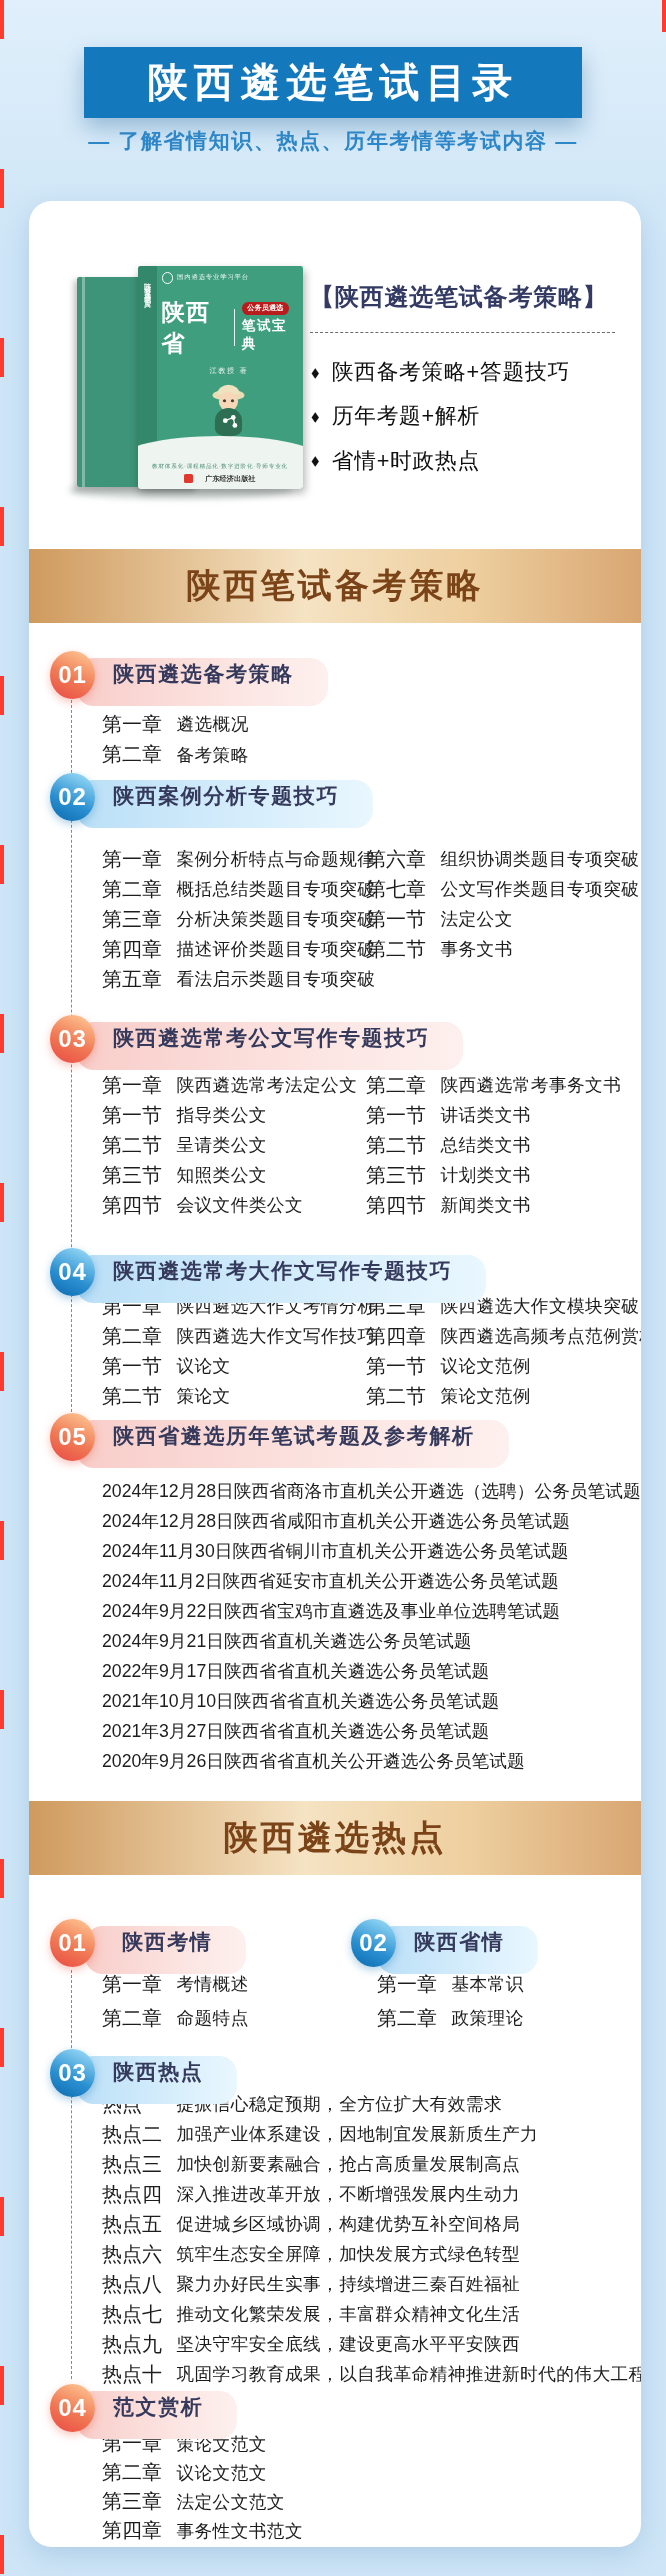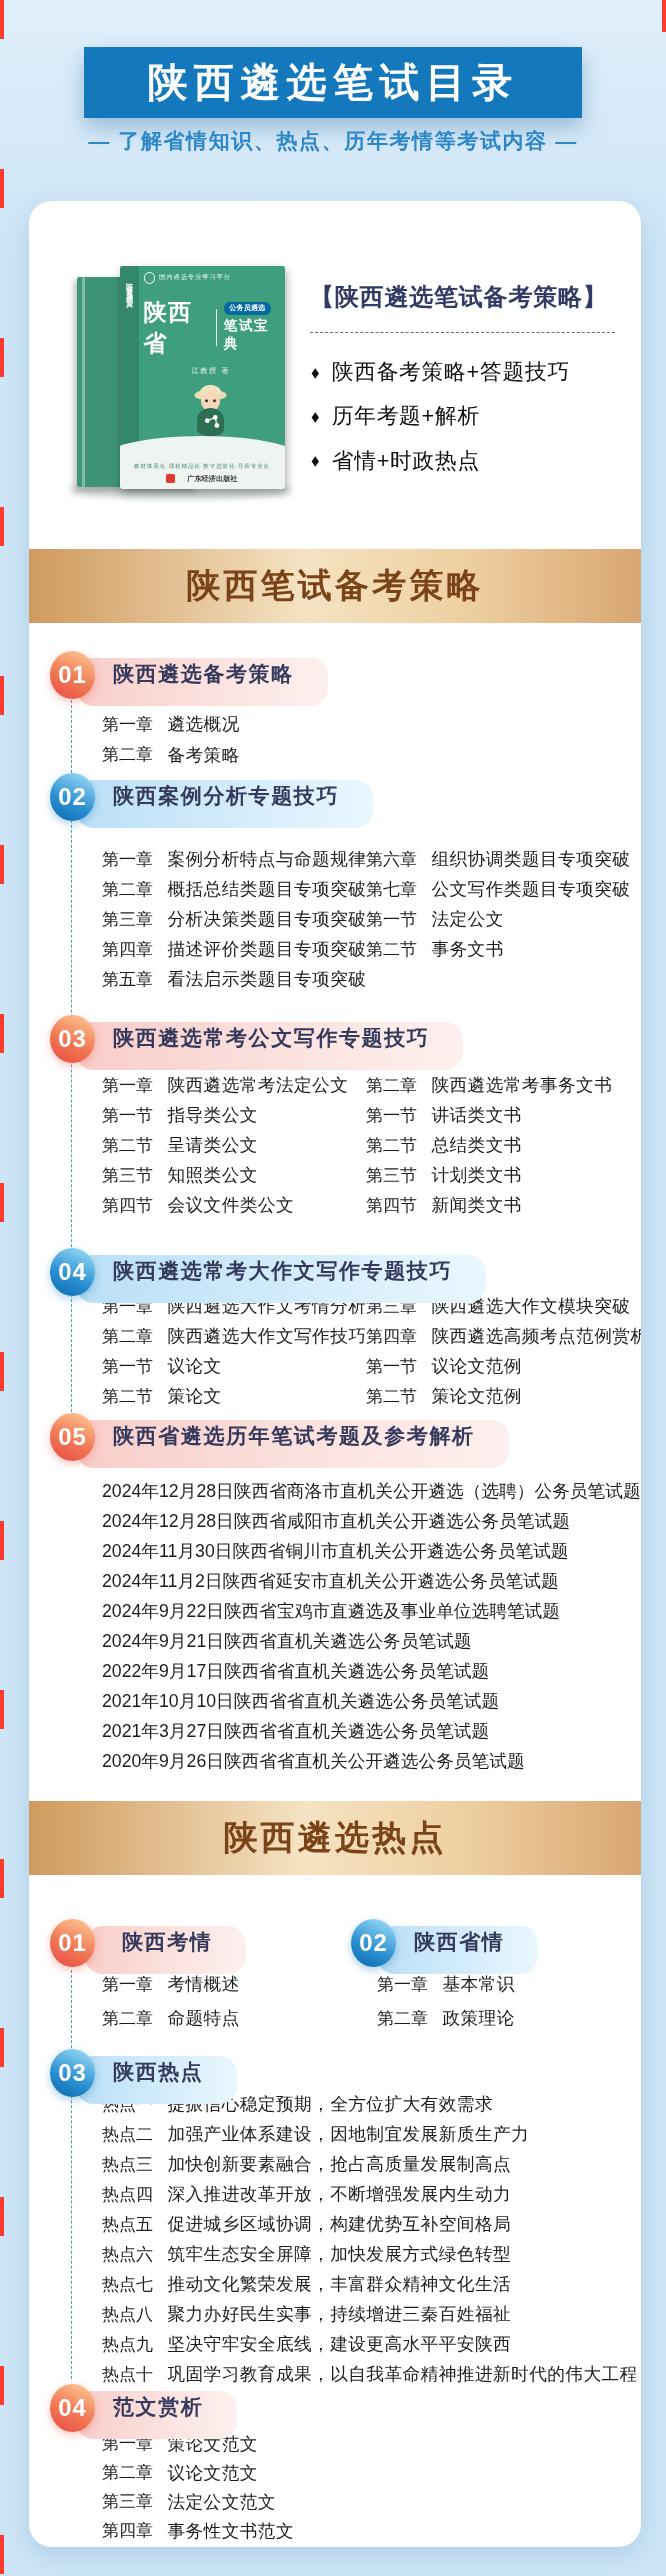--- a/index.html
+++ b/index.html
@@ -24,34 +24,34 @@
         border-radius:22.5px;box-shadow:0 8px 24px rgba(90,140,190,.25);overflow:hidden;}
 
   
   .promo{position:absolute;left:0;top:0;width:100%;height:345px;}
   .bookwrap{position:absolute;left:30.5px;top:63px;width:249px;height:237px;}
   .bookshadow{position:absolute;left:8px;bottom:1.6px;width:225px;height:17.7px;border-radius:50%;
               background:rgba(60,90,80,.25);filter:blur(3.2px);}
   .book-back{position:absolute;left:17.7px;top:13px;width:120px;height:210px;background:#3e9478;
              border-radius:2.4px;box-shadow:-2.4px 3.2px 6.4px rgba(0,0,0,.25);}
   .book-back:before{content:"";position:absolute;left:4.8px;top:0;bottom:0;width:3.2px;background:rgba(255,255,255,.35);}
-  .book-front{position:absolute;left:60px;top:1.6px;width:165px;height:223px;background:#3f9e7e;
+  .book-front{position:absolute;left:78px;top:1.6px;width:165px;height:223px;background:#3f9e7e;
               border-radius:2.4px;box-shadow:1.6px 4px 8px rgba(0,0,0,.3);overflow:hidden;}
   .spineband{position:absolute;left:0;top:0;bottom:0;width:19px;background:rgba(0,40,30,.18);
              display:flex;align-items:flex-start;justify-content:center;padding-top:11.2px;box-sizing:border-box;}
   .spineband span{writing-mode:vertical-rl;color:#fff;font-size:7.2px;letter-spacing:1.6px;}
   .bf-in{position:absolute;left:24px;top:6.4px;right:6.4px;}
   .platrow{display:flex;align-items:center;gap:4px;}
   .platlogo{width:9.6px;height:9.6px;border:1.2px solid #fff;border-radius:50%;flex:none;}
   .platrow span{color:#eaf6f0;font-size:6.4px;letter-spacing:0.8px;}
   .titlerow{display:flex;align-items:center;gap:6.4px;margin-top:13px;}
   .bf-prov{color:#fff;font-size:23px;font-weight:800;letter-spacing:1.6px;}
   .bf-div{width:1.6px;height:37px;background:#fff;opacity:.9;}
   .bf-right{display:flex;flex-direction:column;gap:2.4px;}
-  .bf-tag{background:#0369a1;color:#fff;font-size:7.2px;font-weight:700;border-radius:6.4px;
+  .bf-tag{background:#b91c1c;color:#fff;font-size:7.2px;font-weight:700;border-radius:6.4px;
           padding:1.6px 5.6px;align-self:flex-start;}
   .bf-sub{color:#fff;font-size:13.6px;font-weight:800;letter-spacing:1.6px;}
   .bf-author{color:#e8f4ee;font-size:7.2px;text-align:center;margin-top:7.2px;letter-spacing:1.6px;}
   .mascot{display:block;margin:3.2px auto 0;}
   .bf-bottom{position:absolute;left:-12%;bottom:0;width:124%;height:53px;background:#eef5f1;
              border-radius:50% 50% 0 0/24px 24px 0 0;}
   .bf-bt{position:absolute;left:0;bottom:4.8px;width:100%;text-align:center;}
   .bf-slogan{color:#4a8a70;font-size:5.6px;letter-spacing:0.8px;}
   .pubrow{display:flex;justify-content:center;gap:12px;margin-top:3.2px;}
   .publogo{width:8.8px;height:8.8px;background:#e0392e;border-radius:1.6px;flex:none;}
@@ -81,21 +81,21 @@
   .badge.blue{background:linear-gradient(205deg,#9bdcf8 5%,#2a8fd0 60%,#0f6fb4 95%);
               box-shadow:0 3.2px 8px rgba(30,120,180,.35);}
   .pill{position:absolute;top:7.2px;height:32px;display:inline-flex;align-items:center;
         border-radius:17.7px;padding:0 34px 16px 37px;white-space:nowrap;z-index:2;}
   .pill.pink{background:linear-gradient(90deg,#f8cdc9 0%,#fce6e3 65%,#fdf0ee 100%);}
   .pill.lblue{background:linear-gradient(90deg,#badff7 0%,#d9effc 65%,#e9f7fe 100%);}
   .pill span{color:#35395c;font-size:21px;font-weight:800;letter-spacing:1.6px;}
 
   .cols{position:relative;padding-left:73px;}
   .row{display:flex;align-items:center;height:var(--rh,30px);white-space:nowrap;}
-  .row .lb{flex:none;margin-right:14.4px;color:#1d1d1d;font-size:17px;}
+  .row .lb{flex:none;margin-right:14.4px;color:#1d1d1d;font-size:20px;}
   .row .tx{color:#1d1d1d;font-size:17.7px;letter-spacing:0.4px;}
   .col2{position:absolute;left:337px;top:0;}
   .plain .row{display:block;line-height:var(--rh,30px);height:var(--rh,30px);color:#1d1d1d;font-size:17.7px;}
 </style>
 </head>
 <body>
 
 <div class="page">
   <div class="edge-l"></div>
   <div class="edge-r"></div>
@@ -481,27 +481,27 @@
             <span class="lb">热点五</span>
             <span class="tx">促进城乡区域协调，构建优势互补空间格局</span>
           </div>
 
           <div class="row">
             <span class="lb">热点六</span>
             <span class="tx">筑牢生态安全屏障，加快发展方式绿色转型</span>
           </div>
 
           <div class="row">
+            <span class="lb">热点八</span>
+            <span class="tx">聚力办好民生实事，持续增进三秦百姓福祉</span>
+          </div>
+
+          <div class="row">
             <span class="lb">热点七</span>
             <span class="tx">推动文化繁荣发展，丰富群众精神文化生活</span>
-          </div>
-
-          <div class="row">
-            <span class="lb">热点八</span>
-            <span class="tx">聚力办好民生实事，持续增进三秦百姓福祉</span>
           </div>
 
           <div class="row">
             <span class="lb">热点九</span>
             <span class="tx">坚决守牢安全底线，建设更高水平平安陕西</span>
           </div>
 
           <div class="row">
             <span class="lb">热点十</span>
             <span class="tx">巩固学习教育成果，以自我革命精神推进新时代的伟大工程</span>

